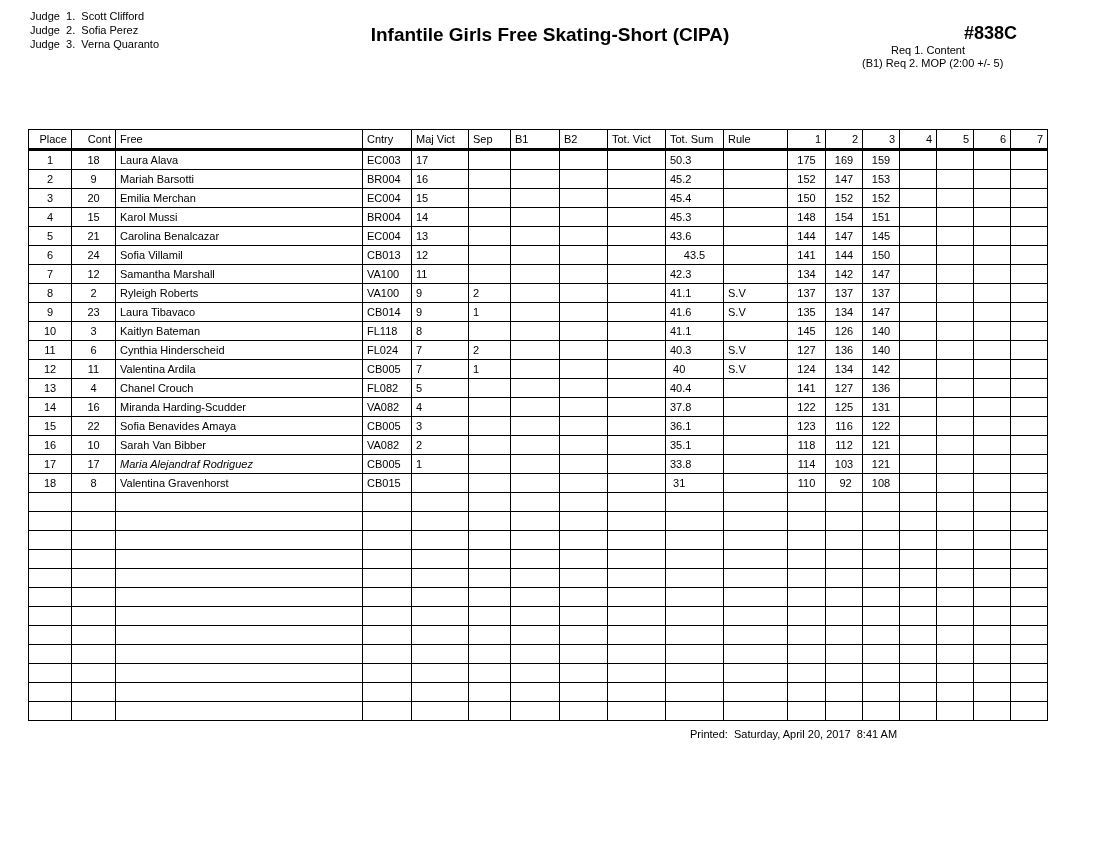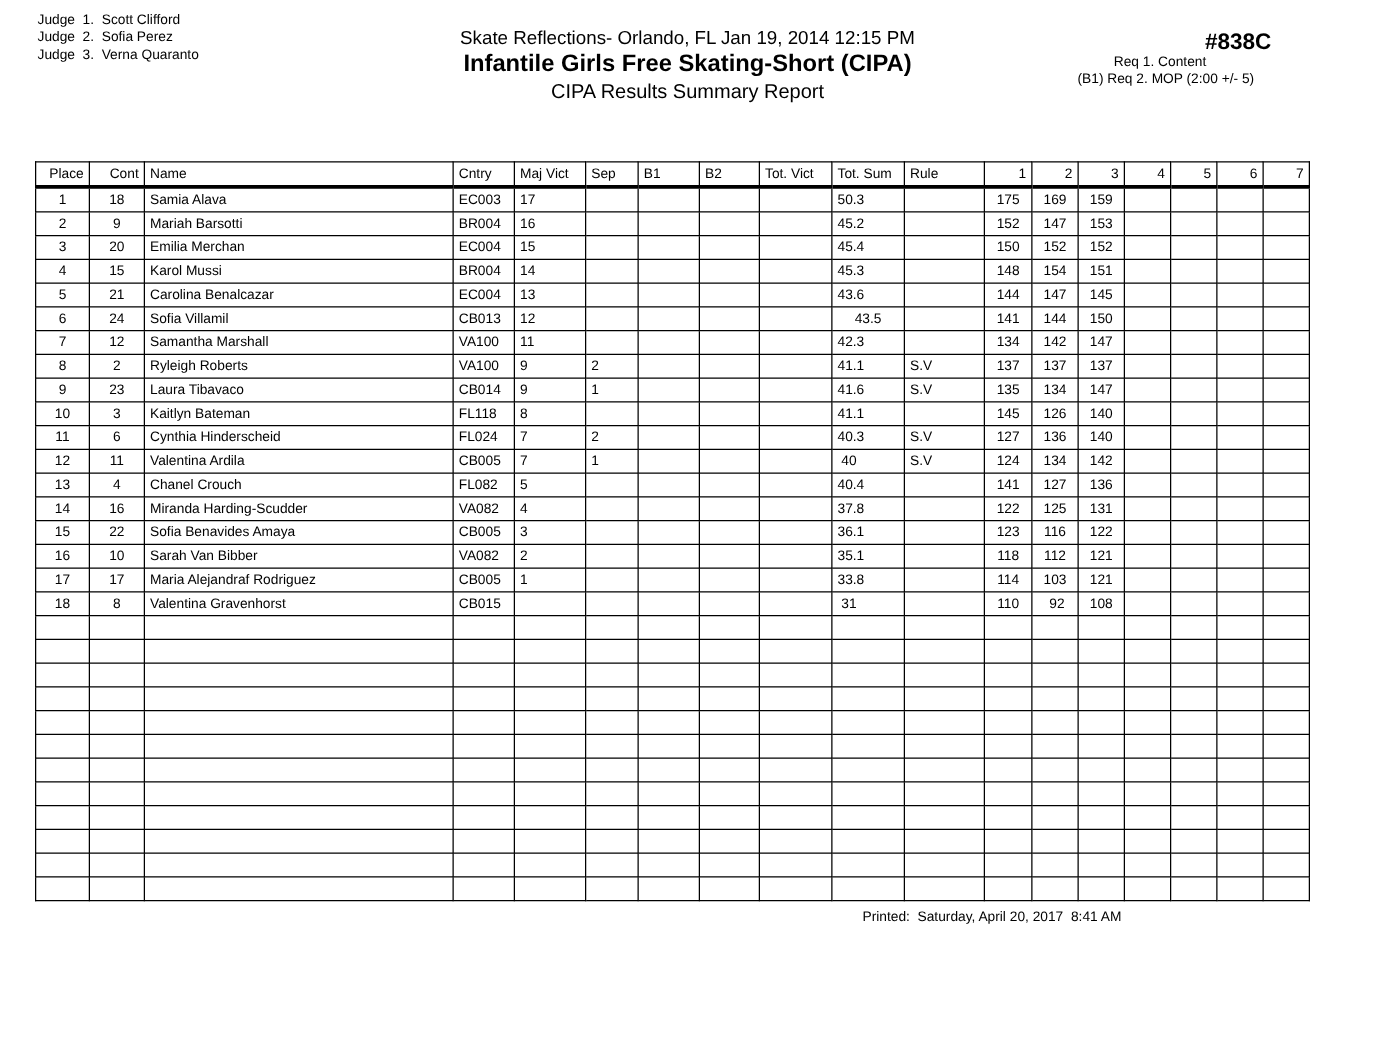--- a/index.html
+++ b/index.html
@@ -30,23 +30,21 @@
 </head>
 <body>
 
 <div class="judges">
   <div>Judge  1.  Scott Clifford</div>
   <div>Judge  2.  Sofia Perez</div>
   <div>Judge  3.  Verna Quaranto</div>
 </div>
 
 <div class="title-block">
-  <div class="t2">Skate Reflections- Orlando, FL  Jan 19, 2014  12:15 PM</div>
   <div class="t3">Infantile Girls Free Skating-Short (CIPA)</div>
-  <div class="t4">CIPA Results Summary Report</div>
 </div>
 
 <div class="event-no">#838C</div>
 <div class="reqs">
   <div class="r1">Req  1.  Content</div>
   <div>(B1)  Req  2.  MOP (2:00 +/- 5)</div>
 </div>
 
 <table class="res" id="results">
   <colgroup>
@@ -66,21 +64,21 @@
       <col style="width:37px">
       <col style="width:37px">
     <col style="width:37px">
       <col style="width:37px">
       <col style="width:37px">
   </colgroup>
   <thead>
     <tr>
       <th class="c">Place</th>
       <th class="c">Cont</th>
-      <th>Name</th>
+      <th>Free</th>
       <th>Cntry</th>
       <th>Maj Vict</th>
       <th>Sep</th>
       <th>B1</th>
       <th>B2</th>
       <th>Tot. Vict</th>
       <th>Tot. Sum</th>
       <th>Rule</th>
       <th class="c">1</th>
       <th class="c">2</th>
@@ -88,21 +86,21 @@
       <th class="c">4</th>
       <th class="c">5</th>
       <th class="c">6</th>
       <th class="c">7</th>
     </tr>
   </thead>
   <tbody id="results-body">
       <tr>
         <td class="c" style="white-space: pre;">1</td>
         <td class="c" style="white-space: pre;">18</td>
-        <td class="l" style="white-space: pre;">Samia Alava</td>
+        <td class="l" style="white-space: pre;">Laura Alava</td>
         <td class="l" style="white-space: pre;">EC003</td>
         <td class="ind" style="white-space: pre;">17</td>
         <td class="ind" style="white-space: pre;"></td>
         <td class="l" style="white-space: pre;"></td>
         <td class="l" style="white-space: pre;"></td>
         <td class="l" style="white-space: pre;"></td>
         <td class="sum" style="white-space: pre;">50.3</td>
         <td class="ind" style="white-space: pre;"></td>
         <td class="c" style="white-space: pre;">175</td>
         <td class="c" style="white-space: pre;">169</td>
@@ -408,21 +406,21 @@
         <td class="c" style="white-space: pre;">112</td>
         <td class="c" style="white-space: pre;">121</td>
         <td class="c" style="white-space: pre;"></td>
         <td class="c" style="white-space: pre;"></td>
         <td class="c" style="white-space: pre;"></td>
         <td class="c" style="white-space: pre;"></td>
       </tr>
       <tr>
         <td class="c" style="white-space: pre;">17</td>
         <td class="c" style="white-space: pre;">17</td>
-        <td class="l" style="white-space: pre;">Maria Alejandraf Rodriguez</td>
+        <td class="l" style="white-space: pre; font-style: italic;">Maria Alejandraf Rodriguez</td>
         <td class="l" style="white-space: pre;">CB005</td>
         <td class="ind" style="white-space: pre;">1</td>
         <td class="ind" style="white-space: pre;"></td>
         <td class="l" style="white-space: pre;"></td>
         <td class="l" style="white-space: pre;"></td>
         <td class="l" style="white-space: pre;"></td>
         <td class="sum" style="white-space: pre;">33.8</td>
         <td class="ind" style="white-space: pre;"></td>
         <td class="c" style="white-space: pre;">114</td>
         <td class="c" style="white-space: pre;">103</td>

